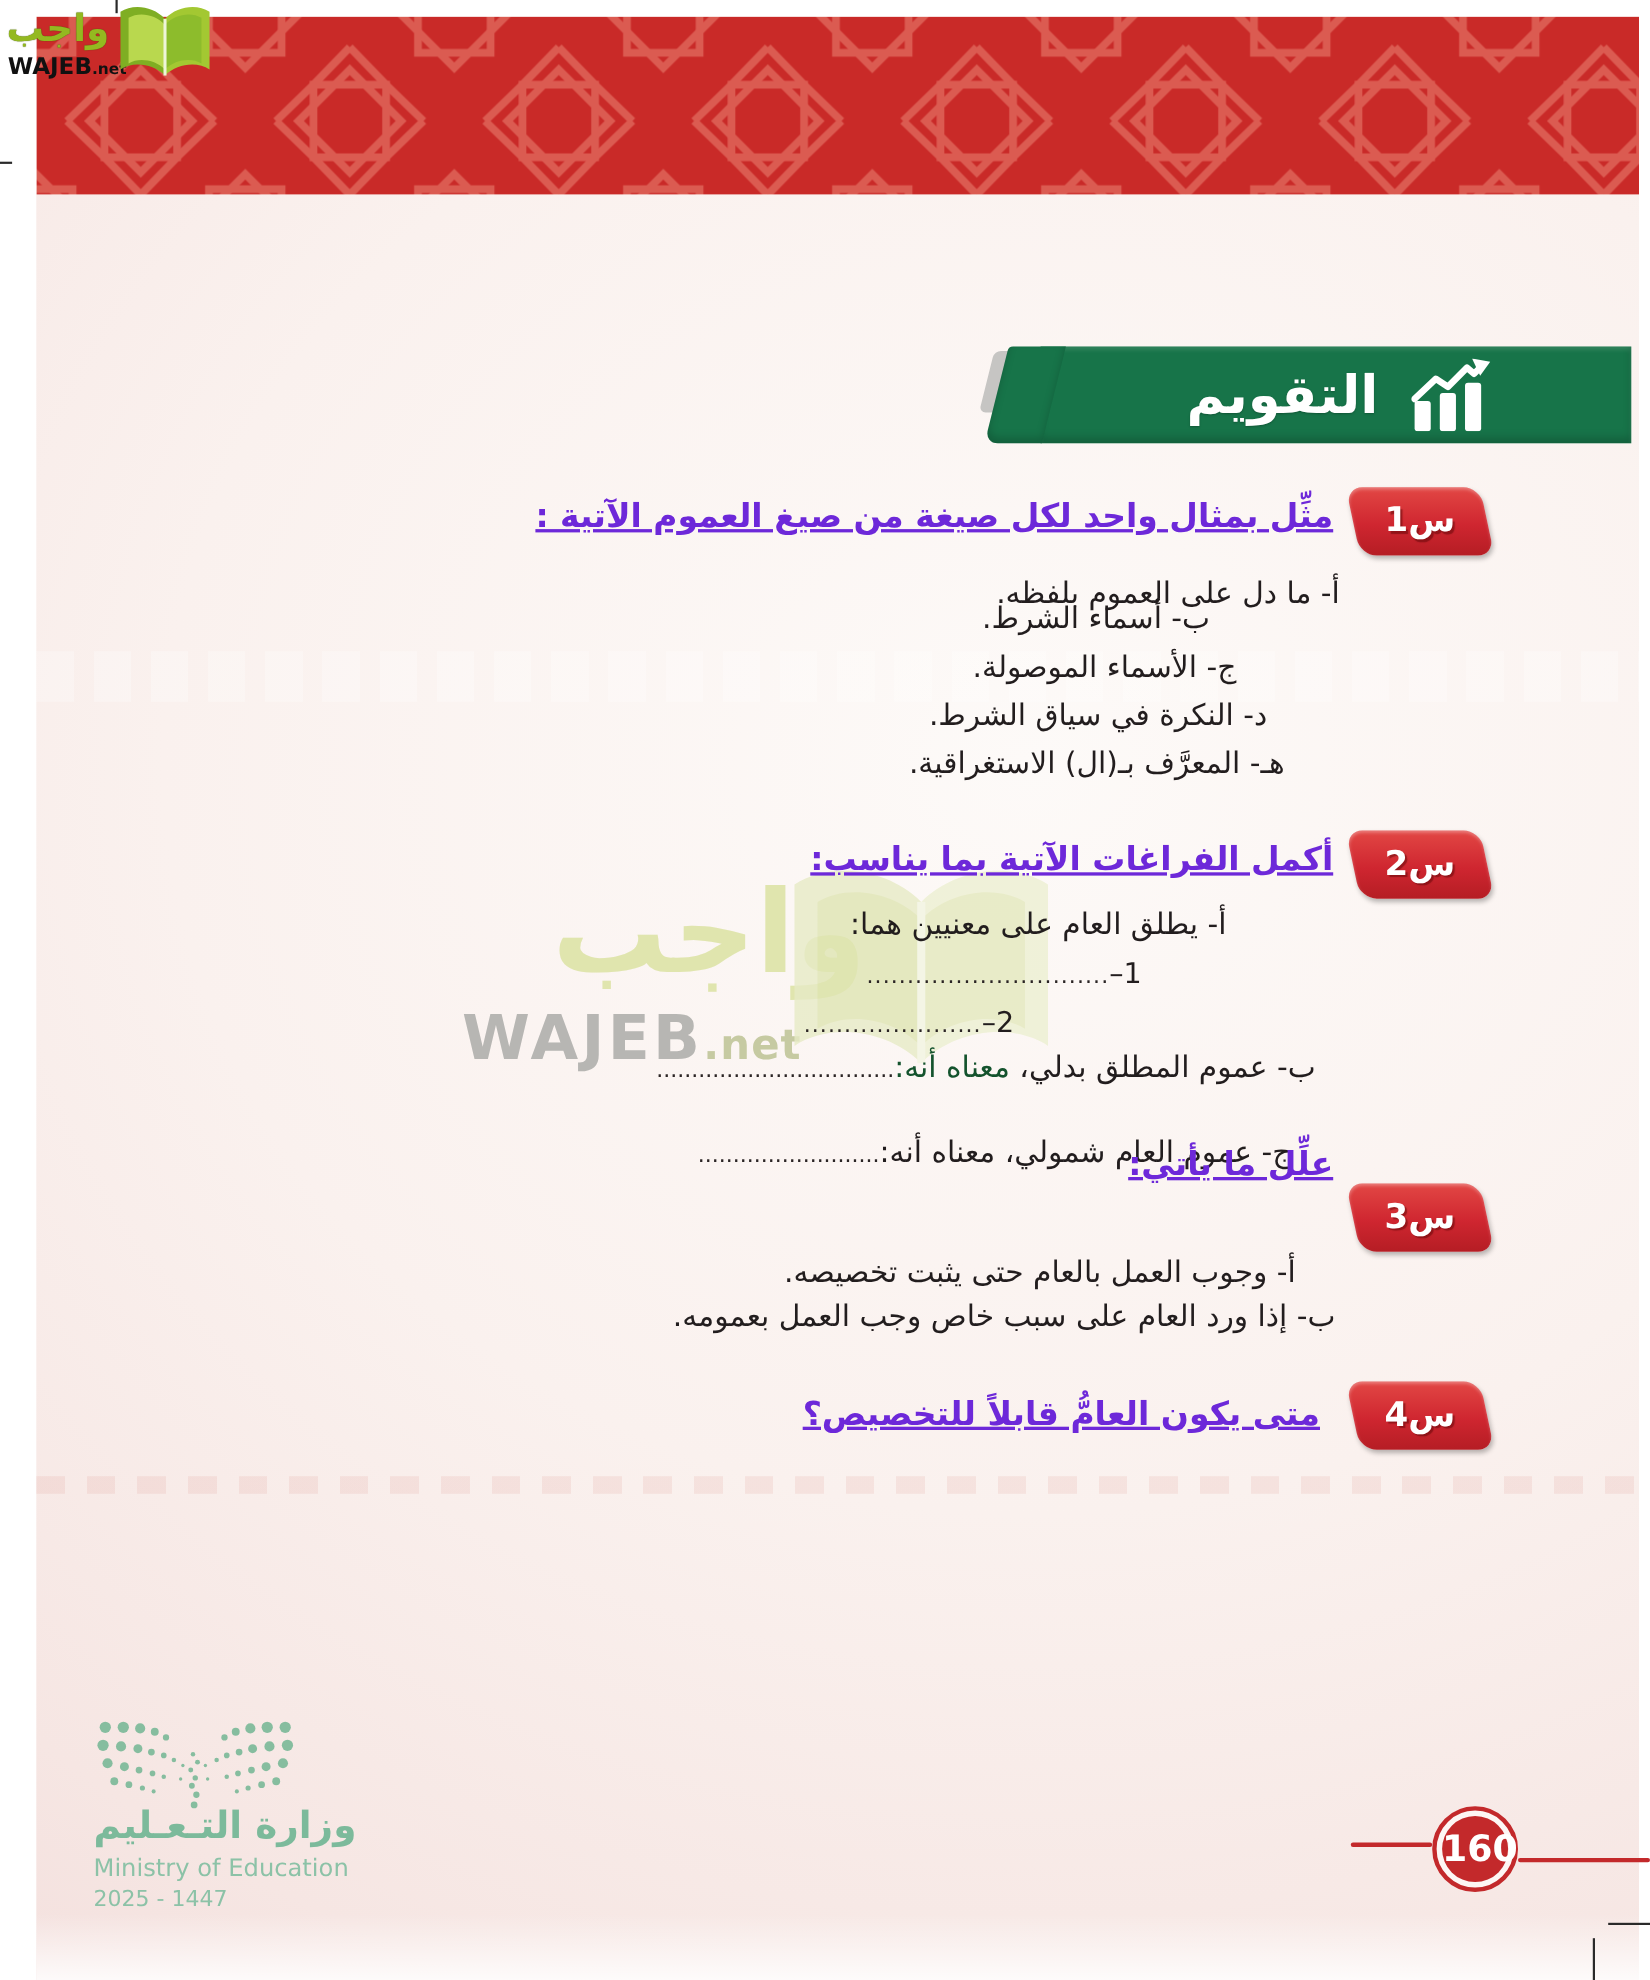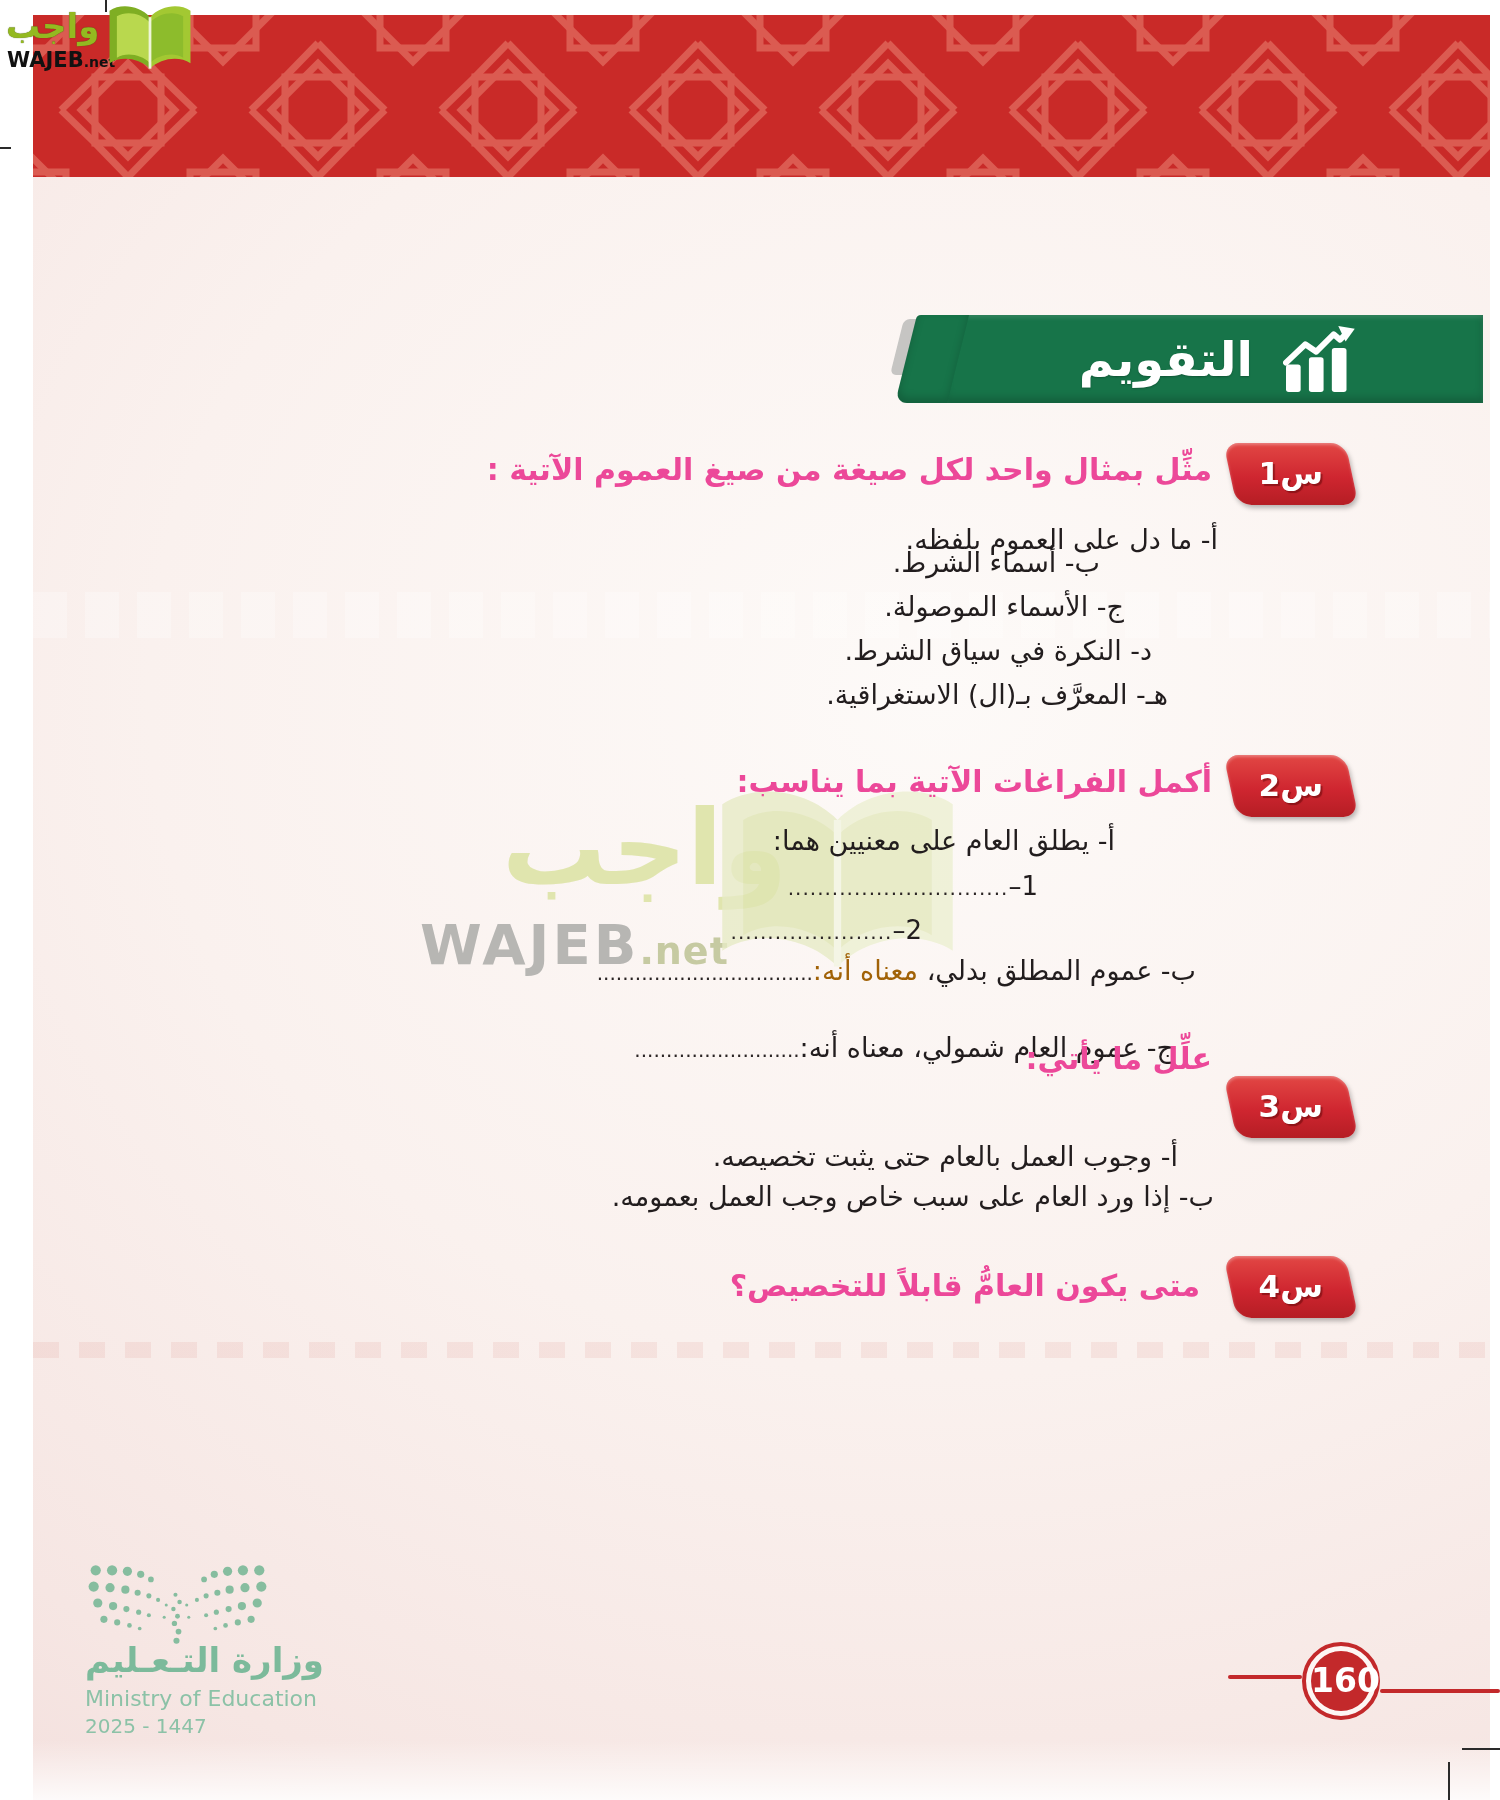--- a/index.html
+++ b/index.html
@@ -26,25 +26,25 @@
          text-shadow:0 1px 2px rgba(0,0,0,.25);}
   
   .q-badge{position:absolute;left:1230px;width:122px;height:62px;z-index:4;
          background:linear-gradient(180deg,#e24744 0%,#cf2630 55%,#b51d24 100%);
          border-radius:15px;transform:skewX(12deg);
          box-shadow:1px 3px 5px rgba(0,0,0,.28), inset 0 2px 3px rgba(255,255,255,.3);}
   .q-badge span{display:block;transform:skewX(-12deg);color:#fff;font-size:31px;font-weight:bold;
          text-align:center;line-height:60px;text-shadow:2px 2px 1px rgba(80,0,0,.45);}
   
   .h{position:absolute;z-index:4;direction:rtl;white-space:nowrap;font-weight:bold;font-size:30px;
-     color:#ec4899;line-height:40px;}
+     color:#6d28d9;line-height:40px;text-decoration:underline;}
   .t{position:absolute;z-index:4;direction:rtl;white-space:nowrap;font-size:27px;color:#221d1e;line-height:38px;}
   .blank{position:absolute;z-index:4;direction:ltr;white-space:nowrap;font-size:26px;color:#221d1e;line-height:36px;}
   .dots{font-size:20px;letter-spacing:1px;color:#2a2424;}
-  .hl{color:#a16207;}
+  .hl{color:#14532d;}
   
   #watermark{position:absolute;z-index:2;left:420px;top:780px;width:580px;height:240px;pointer-events:none;}
   .wm-arabic{position:absolute;left:82px;top:18px;font-size:104px;font-weight:bold;color:#e0e5ae;line-height:100px;}
   .wm-latin{position:absolute;left:0px;top:132px;font-size:56px;font-weight:bold;color:#b7b6b3;letter-spacing:3px;}
   .wm-suffix{font-size:38px;color:#c6caa2;letter-spacing:1px;}
   .wm-book{position:absolute;left:285px;top:-2px;opacity:.8;}
   
   .stripe{position:absolute;left:33px;right:10px;z-index:2;}
   #stripe-1{top:592px;height:46px;opacity:.45;
       background:repeating-linear-gradient(90deg, rgba(255,255,255,.6) 0 34px, rgba(255,255,255,0) 34px 52px);}

